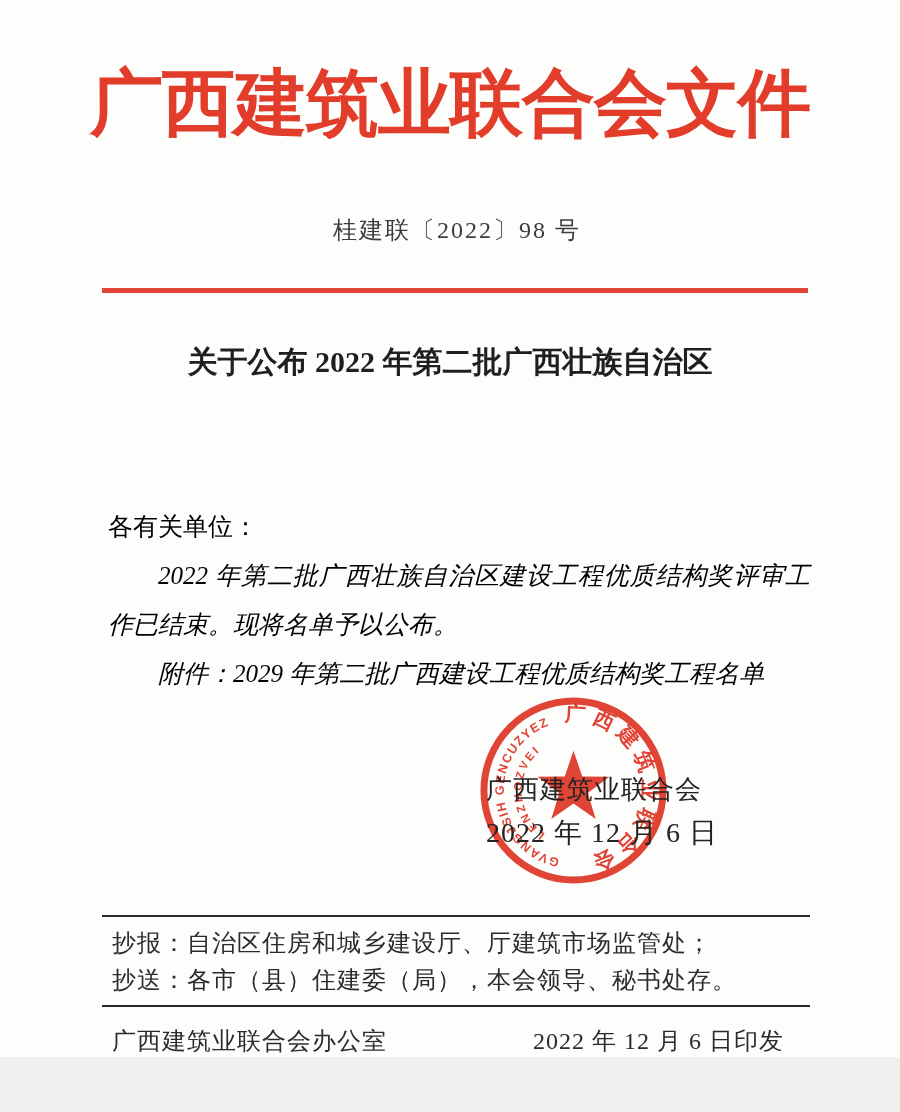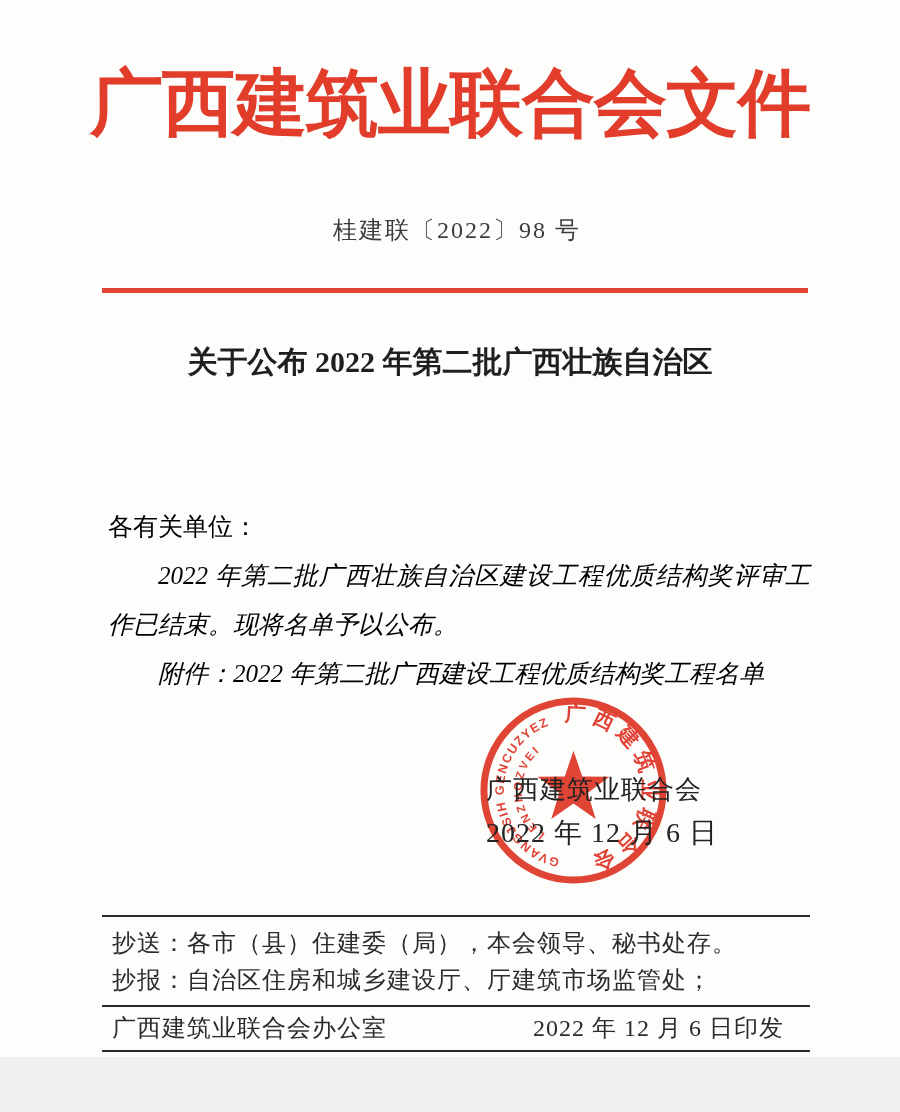--- a/index.html
+++ b/index.html
@@ -162,21 +162,21 @@
   }
   .copy-row {
     line-height: 37px;
     letter-spacing: 1px;
   }
   .office-row {
     display: flex;
     justify-content: space-between;
     align-items: flex-start;
     line-height: 42px;
-    padding: 0 26px 1px 10px;
+    padding: 13px 26px 1px 10px;
     border-bottom: 2px solid #2a2a2a;
     letter-spacing: 1px;
   }
 </style>
 </head>
 <body>
 
 <div class="page">
 
   <h1 class="letterhead">广西建筑业联合会文件</h1>
@@ -185,21 +185,21 @@
 
   <div class="red-divider"></div>
 
   <div class="notice-title">
     <div>关于公布 2022 年第二批广西壮族自治区</div>
   </div>
 
   <div class="body-text">
     <p class="salutation">各有关单位：</p>
     <p class="indent">2022 年第二批广西壮族自治区建设工程优质结构奖评审工作已结束。现将名单予以公布。</p>
-    <p class="indent">附件：2022 年第二批广西建设工程优质结构奖工程名单</p>
+    <p class="indent">附件：2029 年第二批广西建设工程优质结构奖工程名单</p>
   </div>
 
   <svg class="seal" viewBox="0 0 200 200" xmlns="http://www.w3.org/2000/svg">
     <defs>
       <path id="arcOuter" d="M 100 170 A 70 70 0 1 1 100.01 170" fill="none"></path>
       <path id="arcInner" d="M 100 152 A 52 52 0 1 1 100.01 152" fill="none"></path>
     </defs>
     <circle class="seal-ring" cx="100" cy="100" r="90"></circle>
     <polygon class="seal-star" points="100,60 108.8,85.9 136.1,86.3 114.3,102.6 122.3,128.7 100,113 77.7,128.7 85.7,102.6 63.9,86.3 91.2,85.9"></polygon>
     <text class="seal-arc-text">
@@ -213,22 +213,22 @@
     </text>
   </svg>
 
   <div class="signature">
     <div class="sig-org">广西建筑业联合会</div>
     <div class="sig-date">2022 年 12 月 6 日</div>
   </div>
 
   <div class="footer">
     <div class="copy-rows">
+      <div class="copy-row">抄报：自治区住房和城乡建设厅、厅建筑市场监管处；</div>
       <div class="copy-row">抄送：各市（县）住建委（局），本会领导、秘书处存。</div>
-      <div class="copy-row">抄报：自治区住房和城乡建设厅、厅建筑市场监管处；</div>
     </div>
     <div class="office-row">
       <span>广西建筑业联合会办公室</span>
       <span>2022 年 12 月 6 日印发</span>
     </div>
   </div>
 
 </div>
 
 </body></html>

